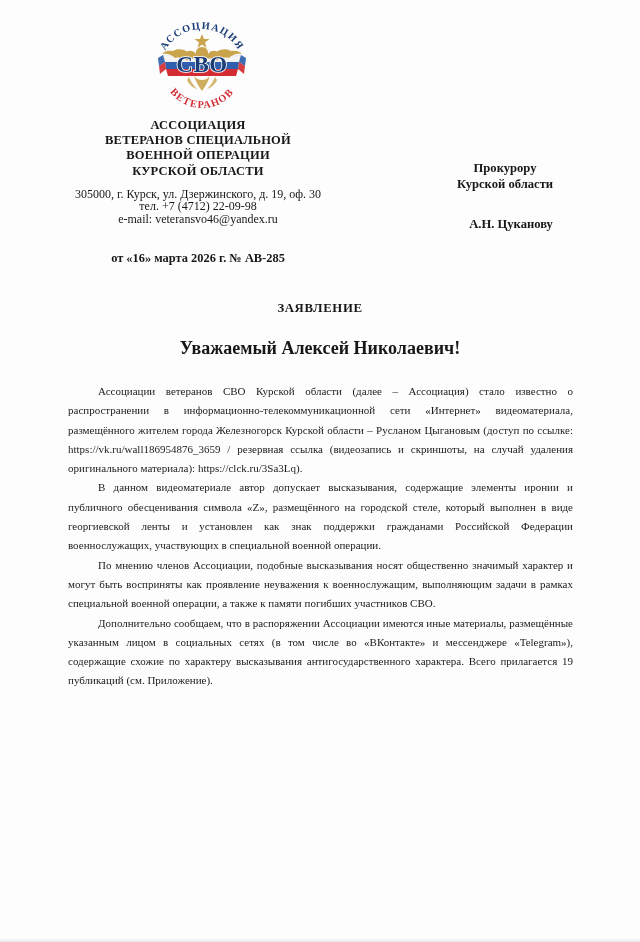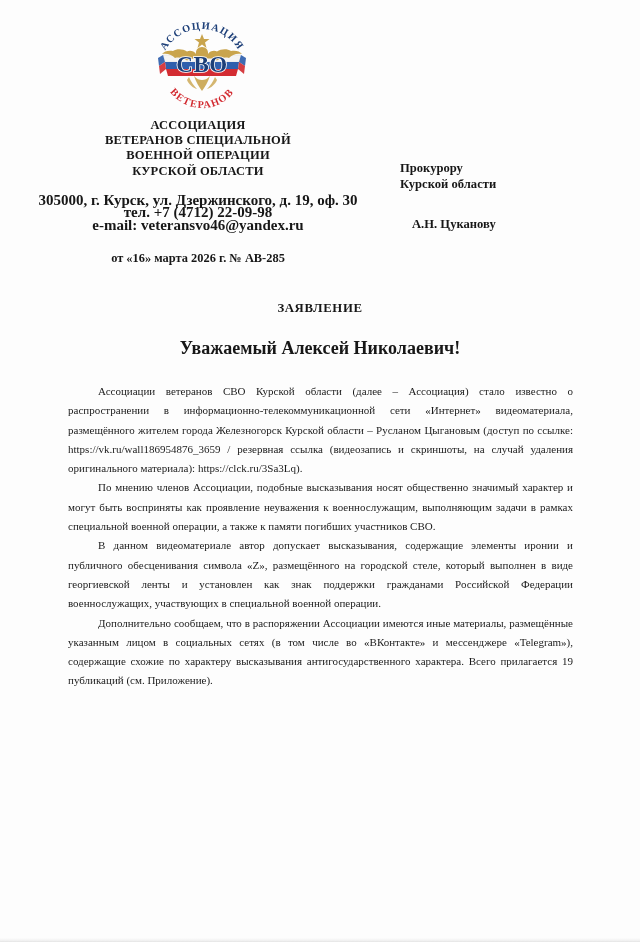--- a/index.html
+++ b/index.html
@@ -52,23 +52,23 @@
   }
   .org-title {
     font-family: "Liberation Serif", "DejaVu Serif", serif;
     font-weight: bold;
     font-size: 12.5px;
     line-height: 15.2px;
     letter-spacing: 0.2px;
     color: #171717;
   }
   .org-contacts {
-    margin-top: 15px;
-    font-weight: bold;
-    font-size: 15px;
+    margin-top: 9px;
+    font-weight: normal;
+    font-size: 12px;
     line-height: 12.4px;
     color: #171717;
   }
   .contact-line { white-space: nowrap; }
 
   
   .date-line {
     position: absolute;
     left: 36px;
     top: 251px;
@@ -79,21 +79,21 @@
     color: #171717;
   }
   .date-number { }
 
   
   .addressee {
     position: absolute;
     left: 400px;
     top: 160px;
     width: 210px;
-    text-align: left;
+    text-align: center;
     font-weight: bold;
     font-size: 12.6px;
     line-height: 16px;
     color: #171717;
   }
   .addressee-role { white-space: nowrap; }
   .addressee-name {
     margin-top: 24px;
     margin-left: 12px;
     white-space: nowrap;
@@ -203,19 +203,19 @@
     <div class="addressee-role">Прокурору</div>
     <div class="addressee-role">Курской области</div>
     <div class="addressee-name">А.Н. Цуканову</div>
   </div>
 
   <div class="doc-title">ЗАЯВЛЕНИЕ</div>
   <div class="greeting">Уважаемый Алексей Николаевич!</div>
 
   <div class="body-text">
     <p class="para">Ассоциации ветеранов СВО Курской области (далее – Ассоциация) стало известно о распространении в информационно-телекоммуникационной сети «Интернет» видеоматериала, размещённого жителем города Железногорск Курской области – Русланом Цыгановым (доступ по ссылке: https://vk.ru/wall186954876_3659 / резервная ссылка (видеозапись и скриншоты, на случай удаления оригинального материала): https://clck.ru/3Sa3Lq).</p>
+    <p class="para">В данном видеоматериале автор допускает высказывания, содержащие элементы иронии и публичного обесценивания символа «Z», размещённого на городской стеле, который выполнен в виде георгиевской ленты и установлен как знак поддержки гражданами Российской Федерации военнослужащих, участвующих в специальной военной операции.</p>
     <p class="para">По мнению членов Ассоциации, подобные высказывания носят общественно значимый характер и могут быть восприняты как проявление неуважения к военнослужащим, выполняющим задачи в рамках специальной военной операции, а также к памяти погибших участников СВО.</p>
-    <p class="para">В данном видеоматериале автор допускает высказывания, содержащие элементы иронии и публичного обесценивания символа «Z», размещённого на городской стеле, который выполнен в виде георгиевской ленты и установлен как знак поддержки гражданами Российской Федерации военнослужащих, участвующих в специальной военной операции.</p>
     <p class="para">Дополнительно сообщаем, что в распоряжении Ассоциации имеются иные материалы, размещённые указанным лицом в социальных сетях (в том числе во «ВКонтакте» и мессенджере «Telegram»), содержащие схожие по характеру высказывания антигосударственного характера. Всего прилагается 19 публикаций (см. Приложение).</p>
   </div>
 
   <div class="page-bottom-edge"></div>
 </div>
 
 </body></html>

